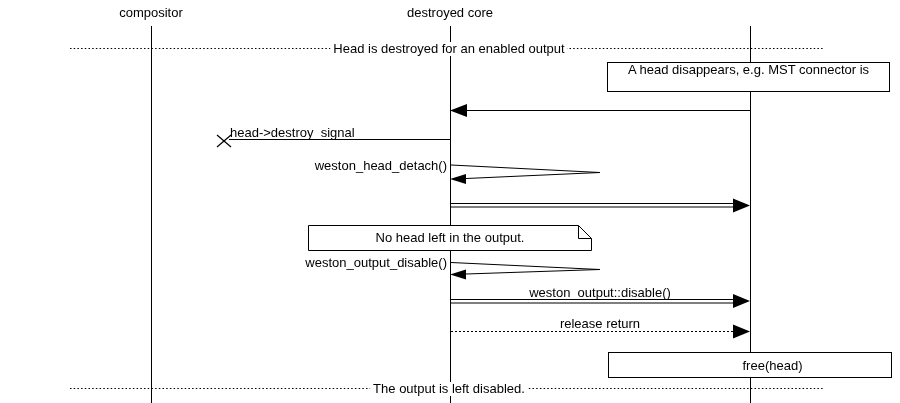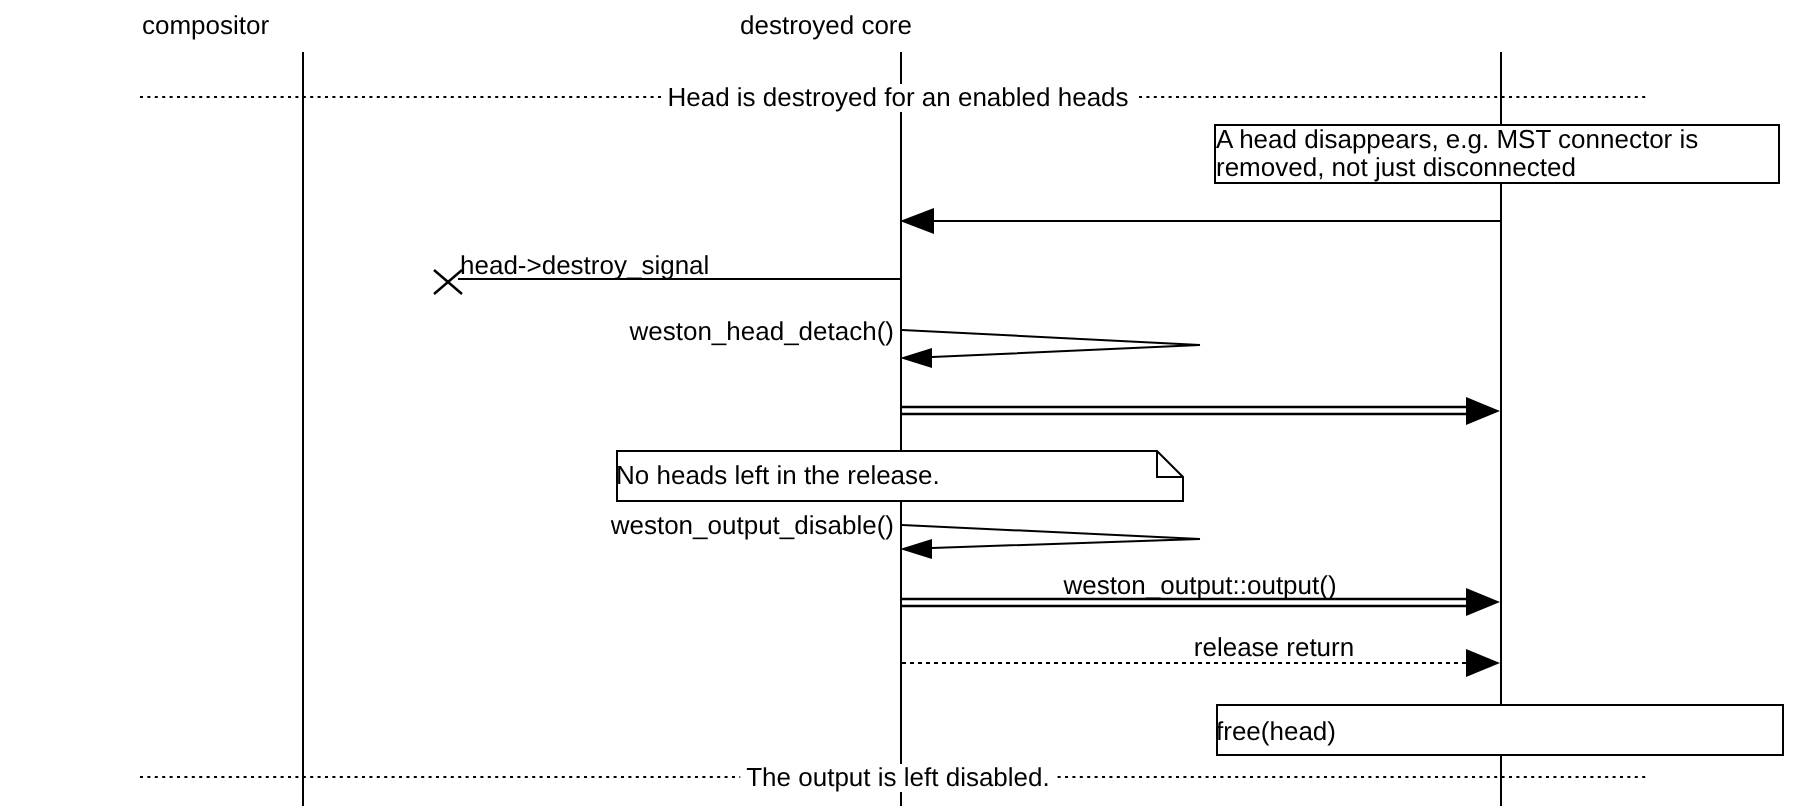--- a/index.html
+++ b/index.html
@@ -15,21 +15,21 @@
   .lbl {
     position: absolute;
     z-index: 2;
     font-size: 13px;
     line-height: 14px;
     color: #000;
     white-space: nowrap;
   }
   .ctr  { transform: translateX(-50%); }
   .rgt  { transform: translateX(-100%); }
-  .boxtxt { }
+  .boxtxt { text-align: center; }
   .divlbl { background: #ffffff; padding: 0 3px; }
 </style>
 </head>
 <body>
 
 <div id="stage">
 
   <svg id="diagram-svg" width="900" height="403" viewBox="0 0 900 403">
 
     <line x1="151.5" y1="26" x2="151.5" y2="403" stroke="#000" stroke-width="1"></line>
@@ -67,29 +67,28 @@
 
     <line x1="451" y1="331.5" x2="734" y2="331.5" stroke="#000" stroke-width="1" stroke-dasharray="2 2"></line>
     <polygon points="750,331.5 733,324.5 733,338.5" fill="#000"></polygon>
 
     <rect x="608.5" y="352.5" width="283" height="25" fill="#fff" stroke="#000" stroke-width="1"></rect>
   </svg>
 
   <div class="lbl boxtxt" style="left:71px; top:6px; width:160px;">compositor</div>
   <div class="lbl boxtxt" style="left:370px; top:6px; width:160px;">destroyed core</div>
 
-  <div class="lbl ctr divlbl" style="left:449px; top:42px;">Head is destroyed for an enabled heads</div>
+  <div class="lbl ctr divlbl" style="left:449px; top:42px;">Head is destroyed for an enabled output</div>
   <div class="lbl ctr divlbl" style="left:449px; top:382px;">The output is left disabled.</div>
 
   <div class="lbl boxtxt" style="left:608px; top:63px; width:281px;">
     <div>A head disappears, e.g. MST connector is</div>
-    <div>removed, not just disconnected</div>
   </div>
 
   <div class="lbl" style="left:230px; top:126px;">head-&gt;destroy_signal</div>
   <div class="lbl rgt" style="left:447px; top:159px;">weston_head_detach()</div>
-  <div class="lbl boxtxt" style="left:308px; top:231px; width:284px;">No heads left in the release.</div>
+  <div class="lbl boxtxt" style="left:308px; top:231px; width:284px;">No head left in the output.</div>
   <div class="lbl rgt" style="left:447px; top:256px;text-align:center;">weston_output_disable()</div>
-  <div class="lbl ctr" style="left:600px; top:286px;">weston_output::output()</div>
-  <div class="lbl ctr" style="left:600px; top:317px;margin-left:37px;">release return</div>
+  <div class="lbl ctr" style="left:600px; top:286px;">weston_output::disable()</div>
+  <div class="lbl ctr" style="left:600px; top:317px;">release return</div>
   <div class="lbl boxtxt" style="left:608px; top:359px; width:329px;">free(head)</div>
 
 </div>
 
 </body></html>

